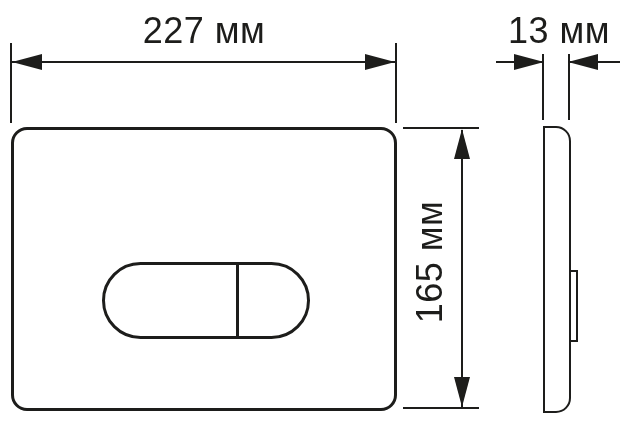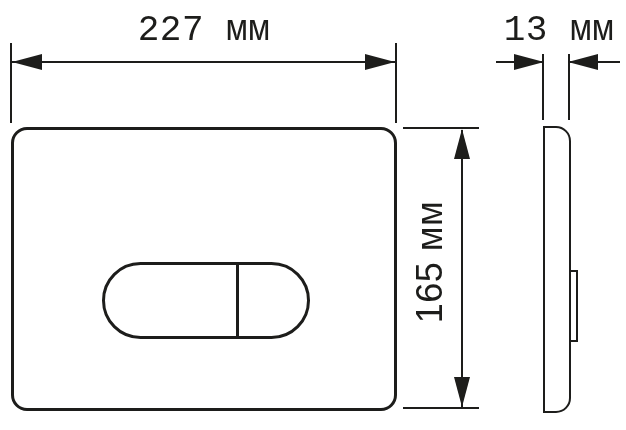--- a/index.html
+++ b/index.html
@@ -33,21 +33,21 @@
   .arr { position:absolute; width:0; height:0; }
   .arr-left  { border-top:8px solid transparent; border-bottom:8px solid transparent; border-right:30px solid #1d1d1b; }
   .arr-right { border-top:8px solid transparent; border-bottom:8px solid transparent; border-left:30px solid #1d1d1b; }
   .arr-up    { border-left:8px solid transparent; border-right:8px solid transparent; border-bottom:30px solid #1d1d1b; }
   .arr-down  { border-left:8px solid transparent; border-right:8px solid transparent; border-top:30px solid #1d1d1b; }
   
   .dim-label {
     position:absolute; color:#1d1d1b; font-size:36px; line-height:1;
     white-space:nowrap; letter-spacing:0.5px;
   }
-  .dim-label.center-x { transform:translateX(-50%);font-family:Liberation Mono, monospace; }
+  .dim-label.center-x { transform:translateX(-50%); }
   .dim-label.rot { transform:translate(-50%,-50%) rotate(-90deg); transform-origin:center center; }
 </style>
 </head>
 <body>
 
 <div class="canvas">
 
   <div class="dim-label center-x" style="left:204px; top:13px;">227 мм</div>
   <div class="ln" style="left:10px; top:43px; width:2px; height:80px;"></div>
   <div class="ln" style="left:395px; top:43px; width:2px; height:80px;"></div>

